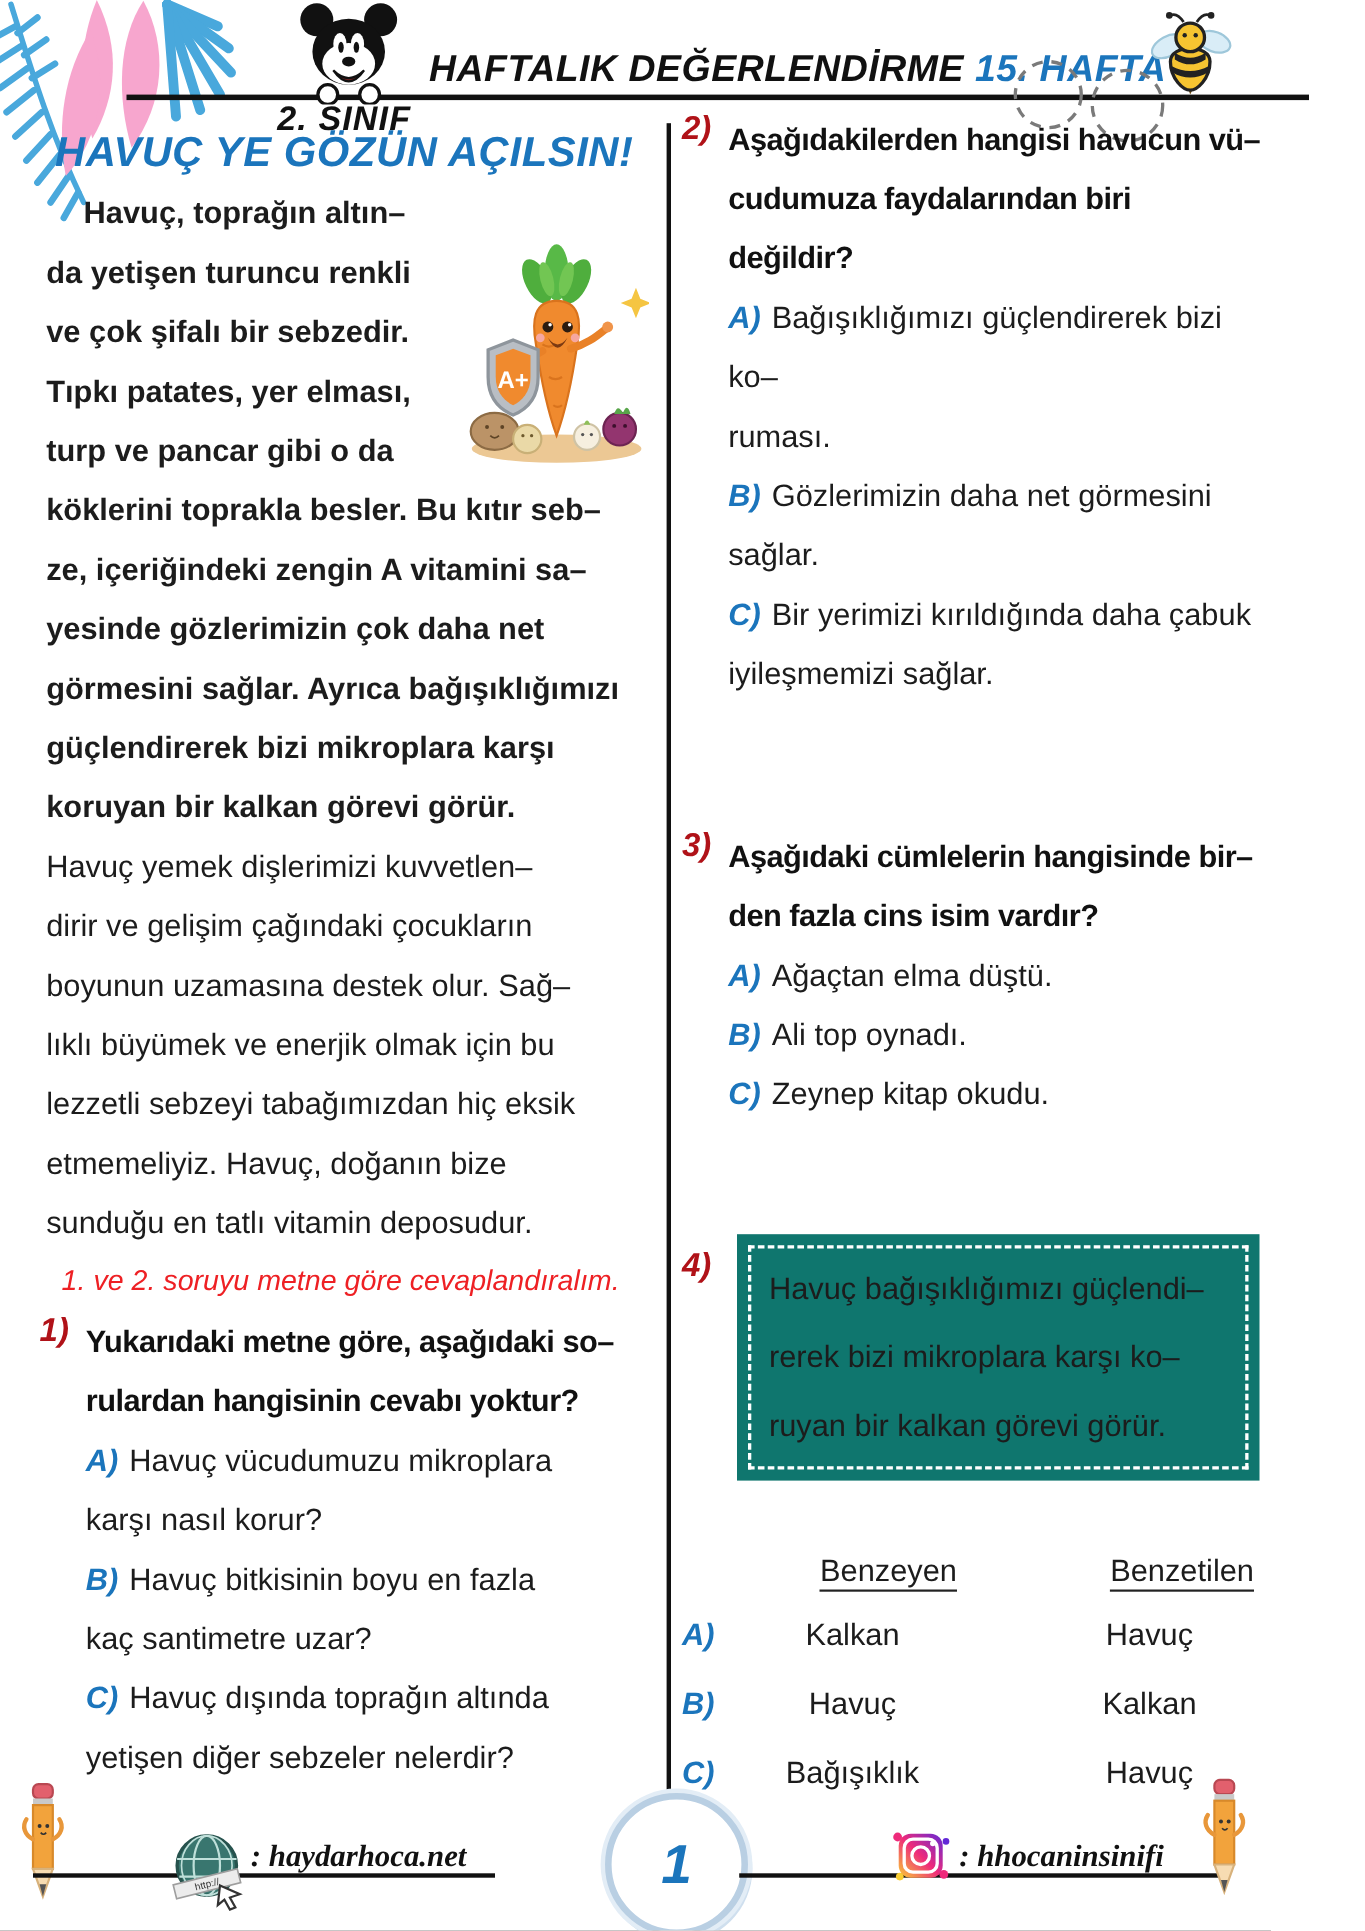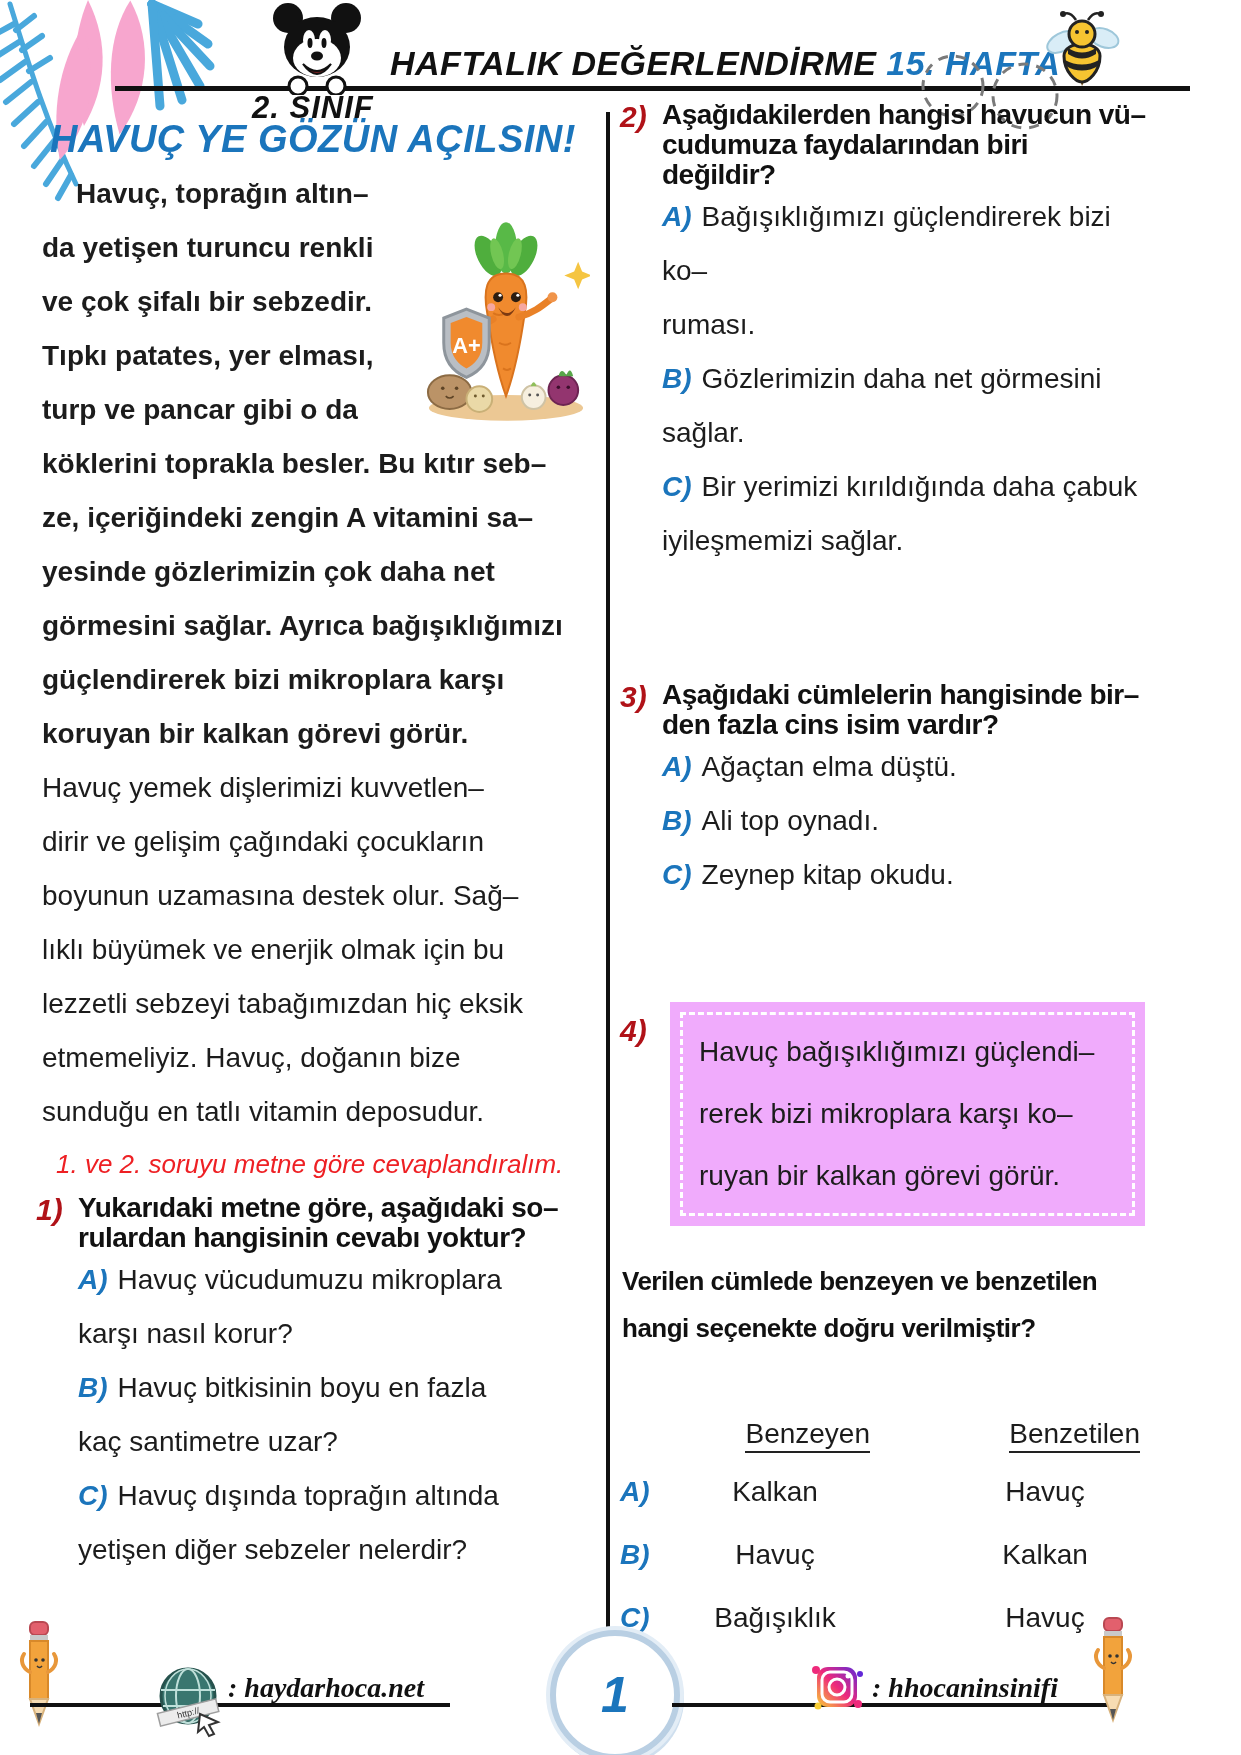--- a/index.html
+++ b/index.html
@@ -24,28 +24,28 @@
         letter-spacing:.5px;margin:0 0 6px 0;}
   .hand{font-size:28px;line-height:54px;white-space:pre-line;}
   .para-wrap{position:relative;}
   .carrot{position:absolute;right:-6px;top:46px;width:168px;height:212px;}
   .p1{text-indent:34px;font-weight:bold;}
   .instruction{color:#ee2024;font-style:italic;font-size:26px;margin:8px 0 0 14px;line-height:34px;}
   .question{position:relative;padding-left:36px;margin-top:12px;}
   .qnum{position:absolute;left:-6px;top:0;color:#b01218;font-weight:800;font-size:30px;font-style:italic;}
   .right-col .qnum{left:0;}
   .right-col .question{padding-left:42px;margin-top:0;}
-  .qtext{font-weight:700;font-size:28px;line-height:30px;letter-spacing:-0.5px;white-space:pre-line;color:#111;}
+  .qtext{font-weight:700;font-size:28px;line-height:54px;letter-spacing:-0.5px;white-space:pre-line;color:#111;}
   .option{font-size:28px;line-height:54px;}
   .opt-letter{color:#1b75bc;font-weight:800;font-style:italic;margin-right:10px;}
   .opt-text{white-space:pre-line;}
   .q3{margin-top:112px !important;}
   .q4{margin-top:100px !important;padding-left:50px !important;}
   .q4 .qnum{top:12px;}
-  .green-box{background:#f0abfc;padding:10px;width:455px;}
+  .green-box{background:#0f766e;padding:10px;width:455px;}
   .green-box-inner{border:3px dashed #ffffff;padding:6px 16px;}
   .green-box-inner .hand{line-height:62px;}
   .prompt{font-weight:700;font-size:26px;line-height:47px;letter-spacing:-0.5px;white-space:pre-line;
           margin:32px 0 0 2px;color:#111;}
   .match-table{margin-top:26px;}
   .match-header{display:flex;margin-bottom:22px;}
   .match-header .cell-spacer{width:60px;}
   .match-header .cell{font-size:28px;text-align:right;margin-top:40px;}
   .match-header .cell span{border-bottom:2px solid #222;padding-bottom:2px;}
   .match-row{display:flex;margin-bottom:23px;line-height:40px;}
@@ -284,22 +284,20 @@
       <span class="qnum">4)</span>
       <div class="green-box">
         <div class="green-box-inner">
           <div class="hand">Havuç bağışıklığımızı güçlendi–
 rerek bizi mikroplara karşı ko–
 ruyan bir kalkan görevi görür.</div>
         </div>
       </div>
     </div>
 
-    <div class="prompt">Verilen cümlede benzeyen ve benzetilen
-hangi seçenekte doğru verilmiştir?</div>
 
     <div class="match-table">
       <div class="match-header">
         <div class="cell-spacer"></div>
         <div class="cell cell-b1"><span>Benzeyen</span></div>
         <div class="cell-gap"></div>
         <div class="cell cell-b2"><span>Benzetilen</span></div>
       </div>
       <div class="match-row">
         <div class="cell-letter"><span class="opt-letter">A)</span></div>

